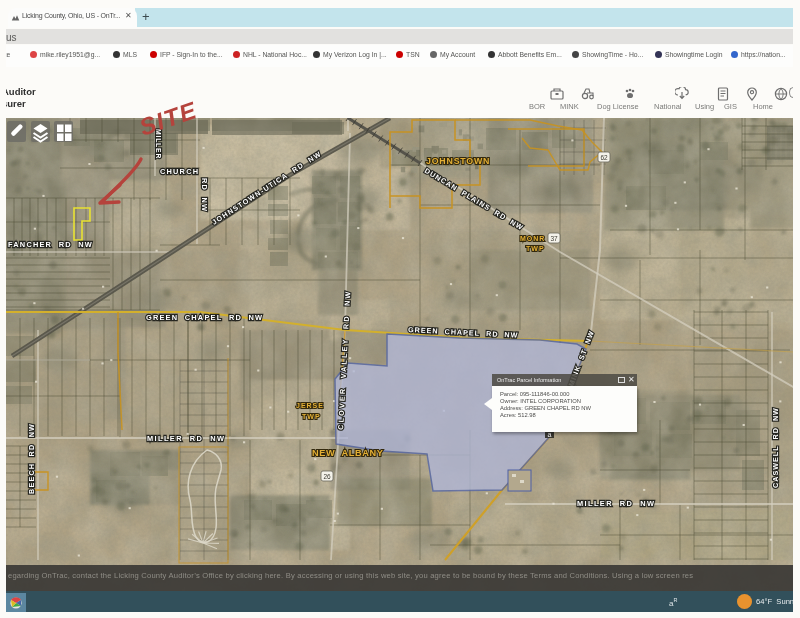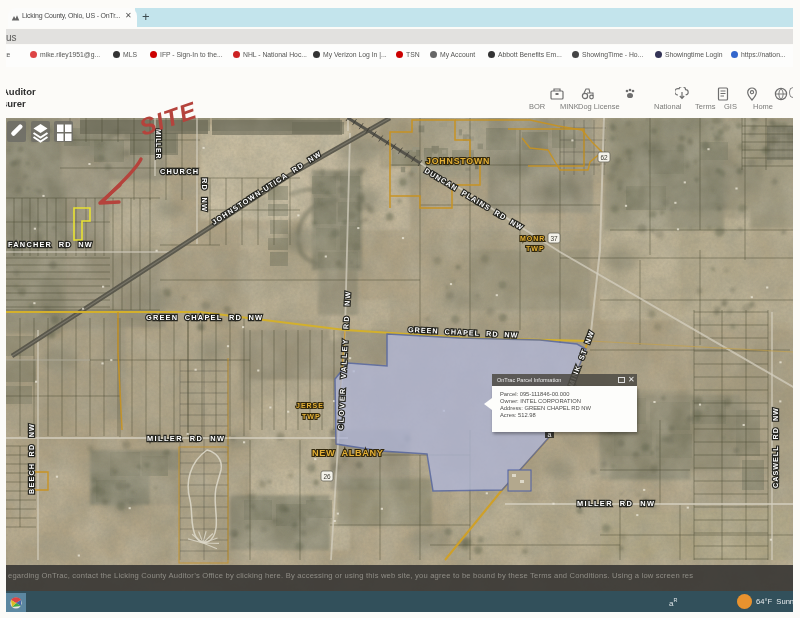--- a/index.html
+++ b/index.html
@@ -78,33 +78,33 @@
     <rect x="1" y="4" width="12" height="8" rx="1" fill="none" stroke="#6e6e6e" stroke-width="1.2"></rect>
     <path d="M4,4 V2 H10 V4" stroke="#6e6e6e" stroke-width="1.2" fill="none"></path>
     <rect x="5.5" y="6" width="3" height="2" fill="#6e6e6e"></rect>
   </svg>
 <div class="abs nav" style="left:560px;top:102px;width:56px">MINK</div>
 <svg class="abs" style="left:581px;top:87px" width="14" height="14" viewBox="0 0 14 14">
     <circle cx="4" cy="9" r="2.6" fill="none" stroke="#6e6e6e" stroke-width="1.2"></circle>
     <circle cx="10.5" cy="10" r="1.8" fill="none" stroke="#6e6e6e" stroke-width="1.2"></circle>
     <path d="M3,6 L5,2 H8 L9,6 M6,6 H12 V9" stroke="#6e6e6e" stroke-width="1.1" fill="none"></path>
   </svg>
-<div class="abs nav" style="left:578px;top:102px;width:56px">Dog License</div>
+<div class="abs nav" style="left:597px;top:102px;width:56px">Dog License</div>
 <svg class="abs" style="left:623px;top:87px" width="14" height="14" viewBox="0 0 14 14">
     <circle cx="4" cy="4" r="1.3" fill="#6e6e6e"></circle>
     <circle cx="7" cy="3" r="1.3" fill="#6e6e6e"></circle>
     <circle cx="10" cy="4" r="1.3" fill="#6e6e6e"></circle>
     <ellipse cx="7" cy="8.5" rx="3" ry="2.6" fill="#6e6e6e"></ellipse>
   </svg>
 <div class="abs nav" style="left:654px;top:102px;width:56px">National</div>
 <svg class="abs" style="left:675px;top:87px" width="14" height="14" viewBox="0 0 14 14">
     <path d="M3,8 a3.2,3.2 0 1 1 1,-6.2 a3.4,3.4 0 0 1 6.6,0.8 a2.6,2.6 0 0 1 0,5.2" fill="none" stroke="#6e6e6e" stroke-width="1.1"></path>
     <path d="M7,5 V11 M4.8,9 L7,11.4 L9.2,9" stroke="#6e6e6e" stroke-width="1.2" fill="none"></path>
   </svg>
-<div class="abs nav" style="left:695px;top:102px;width:56px">Terms</div>
+<div class="abs nav" style="left:695px;top:102px;width:56px">Using</div>
 <svg class="abs" style="left:716px;top:87px" width="14" height="14" viewBox="0 0 14 14">
     <rect x="2.5" y="1" width="9" height="12" rx="1" fill="none" stroke="#6e6e6e" stroke-width="1.2"></rect>
     <path d="M4.5,4 H9.5 M4.5,6.5 H9.5 M4.5,9 H8" stroke="#6e6e6e" stroke-width="1"></path>
   </svg>
 <div class="abs nav" style="left:724px;top:102px;width:56px">GIS</div>
 <svg class="abs" style="left:745px;top:87px" width="14" height="14" viewBox="0 0 14 14">
     <path d="M7,1 a4.3,4.3 0 0 1 4.3,4.3 c0,3-4.3,7.7-4.3,7.7 s-4.3,-4.7-4.3,-7.7 A4.3,4.3 0 0 1 7,1 z" fill="none" stroke="#6e6e6e" stroke-width="1.2"></path>
     <circle cx="7" cy="5.2" r="1.6" fill="none" stroke="#6e6e6e" stroke-width="1.1"></circle>
   </svg>
 <div class="abs nav" style="left:753px;top:102px;width:56px">Home</div>

